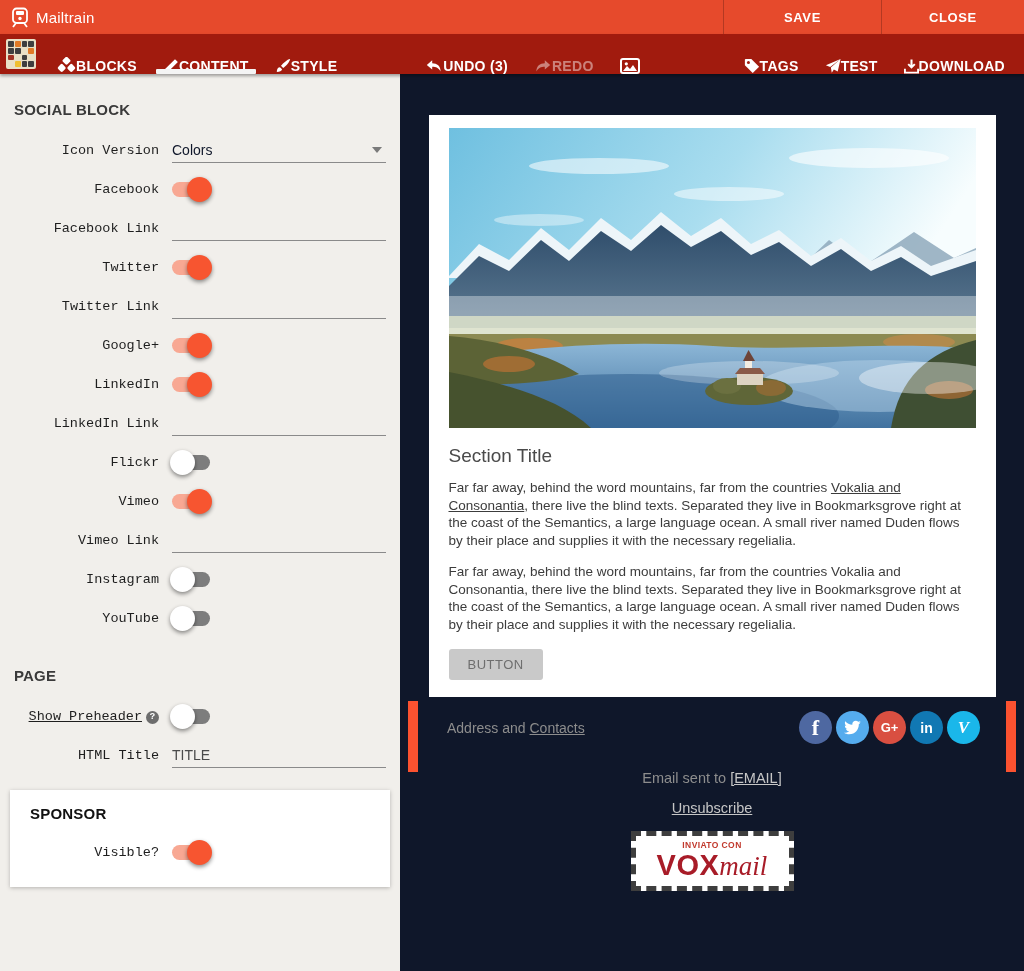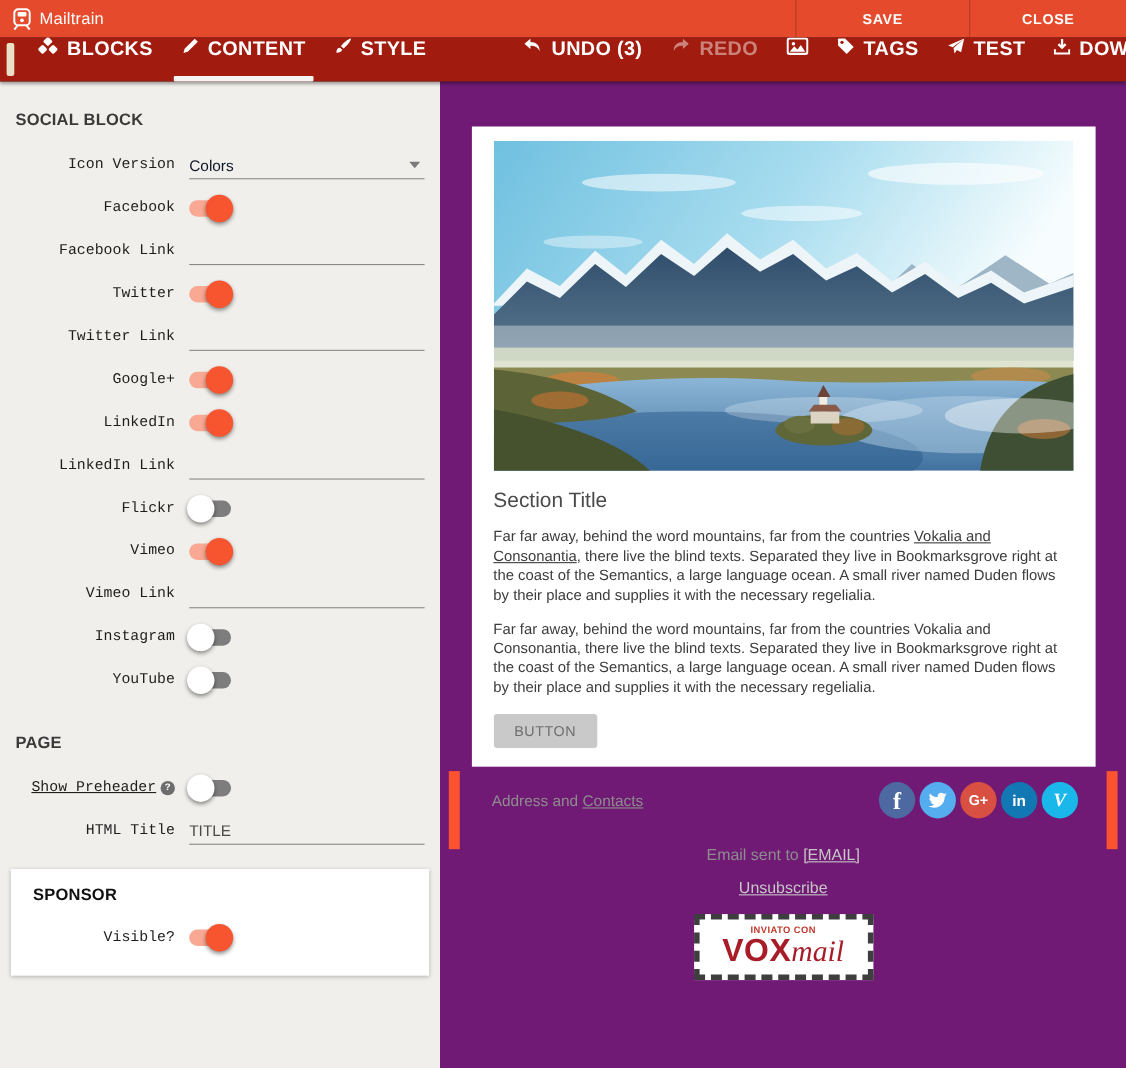--- a/index.html
+++ b/index.html
@@ -14,21 +14,21 @@
   .topbar-btn { width:158px; display:flex; align-items:center; justify-content:center;
     font-size:13px; font-weight:700; letter-spacing:.6px; border-left:1px solid rgba(0,0,0,.22); cursor:pointer; }
   .topbar-btn:last-child { width:143px; }
 
   
   .toolbar { height:40px; background:#a11b0e; display:flex; align-items:stretch; color:#fff;
     flex:0 0 40px; box-shadow:0 2px 3px rgba(0,0,0,.35); position:relative; z-index:5; }
   .logo-tile { width:30px; height:30px; background:#e9e0c6; border-radius:2px; margin:5px 8px 5px 6px;
     display:grid; grid-template-columns:repeat(4,1fr); grid-template-rows:repeat(4,1fr); gap:1px; padding:2px; }
   .logo-tile i { display:block; border-radius:1px; }
-  .menu-item { display:flex; align-items:flex-start; gap:8px; padding:0 13px; font-size:18px; font-weight:700;
+  .menu-item { display:flex; align-items:flex-end; gap:0; padding:0 13px; font-size:14px; font-weight:700;
     letter-spacing:.3px; position:relative; cursor:pointer; white-space:nowrap; }
   .menu-item.active::after { content:""; position:absolute; left:6px; right:6px; bottom:0; height:5px;
     background:#f4f4f4; border-radius:1px; }
   .menu-item.disabled { opacity:.45; }
   .grp-left { display:flex; }
   .grp-history { display:flex; margin-left:62px; }
   .grp-right { display:flex; margin-left:auto; padding-right:6px; }
   .icon { display:inline-flex; align-items:center; justify-content:center; }
 
   
@@ -55,21 +55,21 @@
 
   .linklike { text-decoration:underline; }
   .qbadge { display:inline-block; width:13px; height:13px; border-radius:50%; background:#6d6d6d; color:#fff;
     font-size:9px; line-height:13px; text-align:center; font-weight:700; margin-left:4px; vertical-align:1px; }
 
   .sponsor-card { background:#fff; margin:22px -2px 0 -2px; padding:13px 14px 16px; box-shadow:0 1px 4px rgba(0,0,0,.25); }
   .sponsor-card .side-heading { margin:2px 0 18px 6px; color:#111; }
   .sponsor-card .row label { width:148px; flex-basis:148px; }
 
   
-  .preview { flex:1; background:#701a75; overflow:hidden; }
+  .preview { flex:1; background:#0f172a; overflow:hidden; }
   .email-card { width:567px; margin:41px auto 0; background:#fff; padding:13px 20px 1px; }
   .hero { width:527px; height:300px; display:block; }
   .section-title { font-size:19px; font-weight:500; color:#4a4a4a; margin:17px 0 12px; }
   .email-card p { font-size:13.5px; line-height:17.5px; color:#3c3c3c; margin-bottom:14px; }
   .email-card p a { color:#3c3c3c; }
   .btn-preview { display:inline-block; background:#c9c9c9; color:#6e6e6e; border:none; border-radius:3px;
     padding:8px 19px; font-size:13px; letter-spacing:.5px; font-family:"Liberation Sans",sans-serif;
     margin:2px 0 16px; cursor:pointer; }
 
   .footer-wrap { width:608px; margin:2px auto 0; position:relative; }

